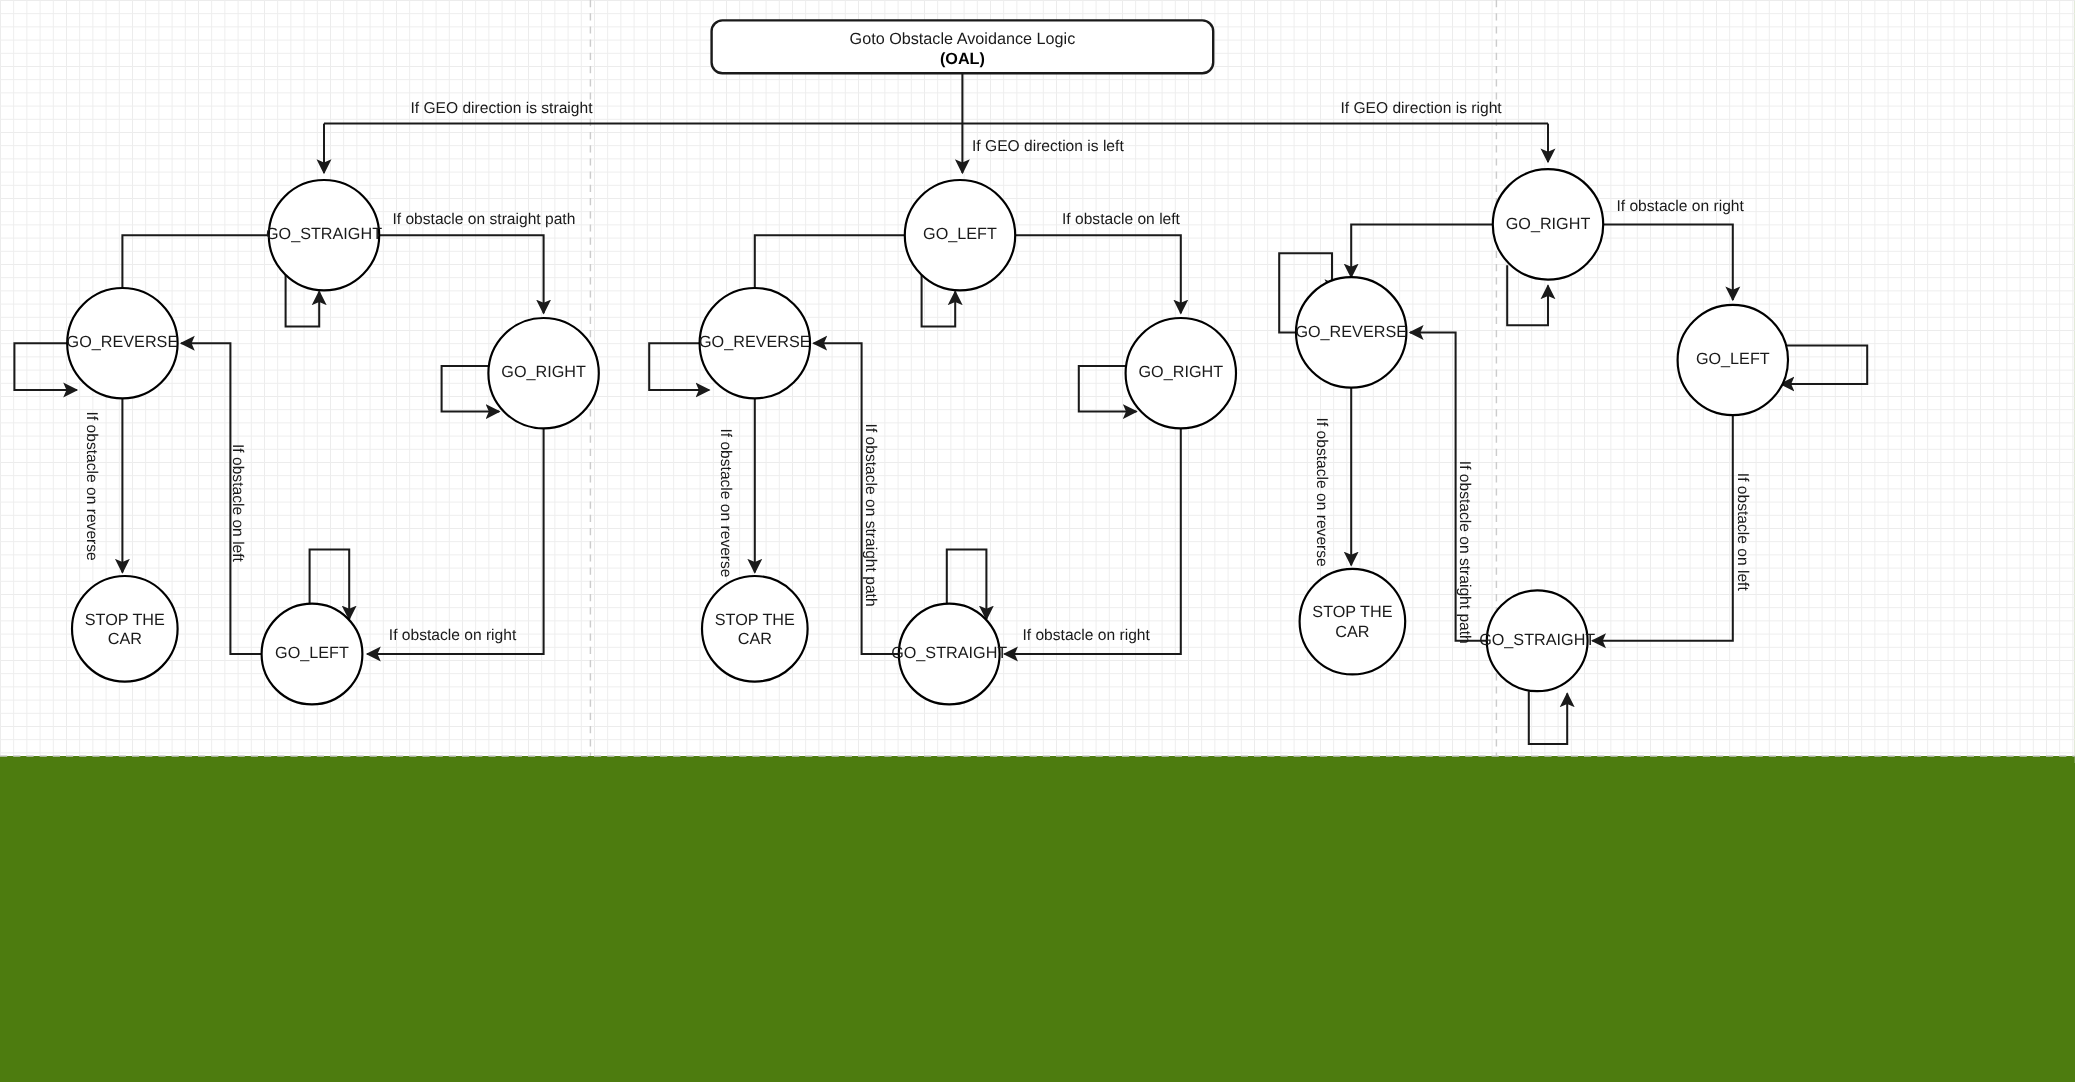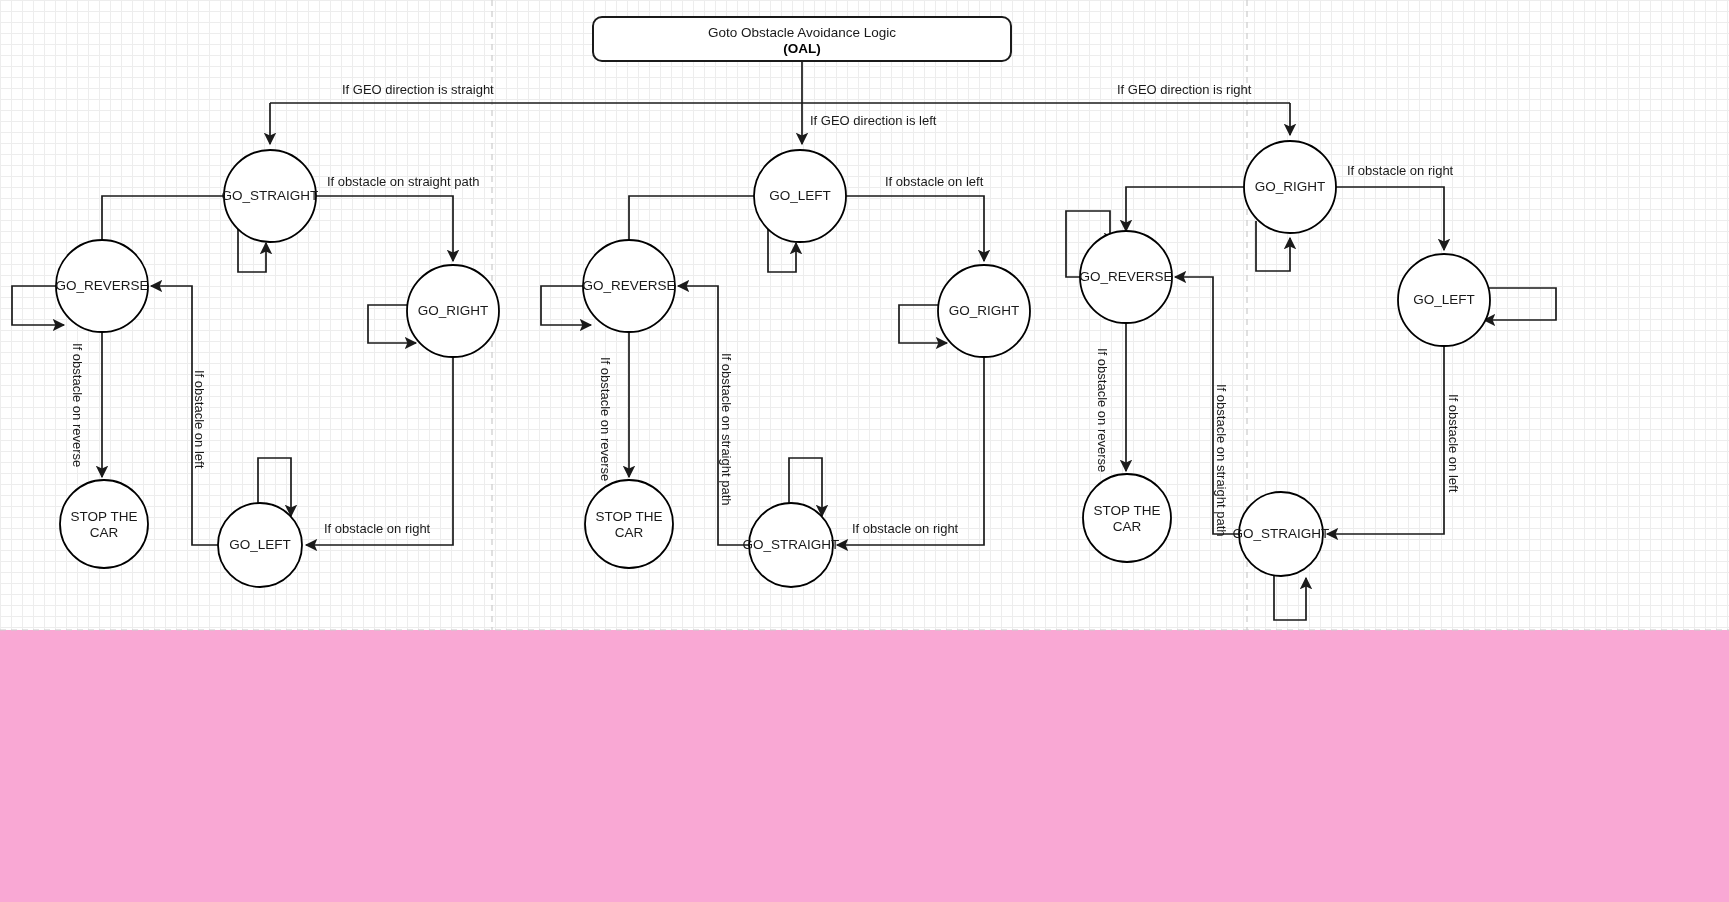--- a/index.html
+++ b/index.html
@@ -11,21 +11,21 @@
   body {
     width: 1729px;
     height: 902px;
     overflow: hidden;
     font-family: "Liberation Sans", sans-serif;
   }
   #canvas-wrap {
     position: relative;
     width: 1729px;
     height: 902px;
-    background: #f9a8d4;
+    background: #4d7c0f;
   }
   
   #grid-bg {
     position: absolute;
     left: 0; top: 0;
     width: 1729px;
     height: 630px;
     background-color: #ffffff;
     background-image:
       linear-gradient(to right, #ededed 1px, transparent 1px),

